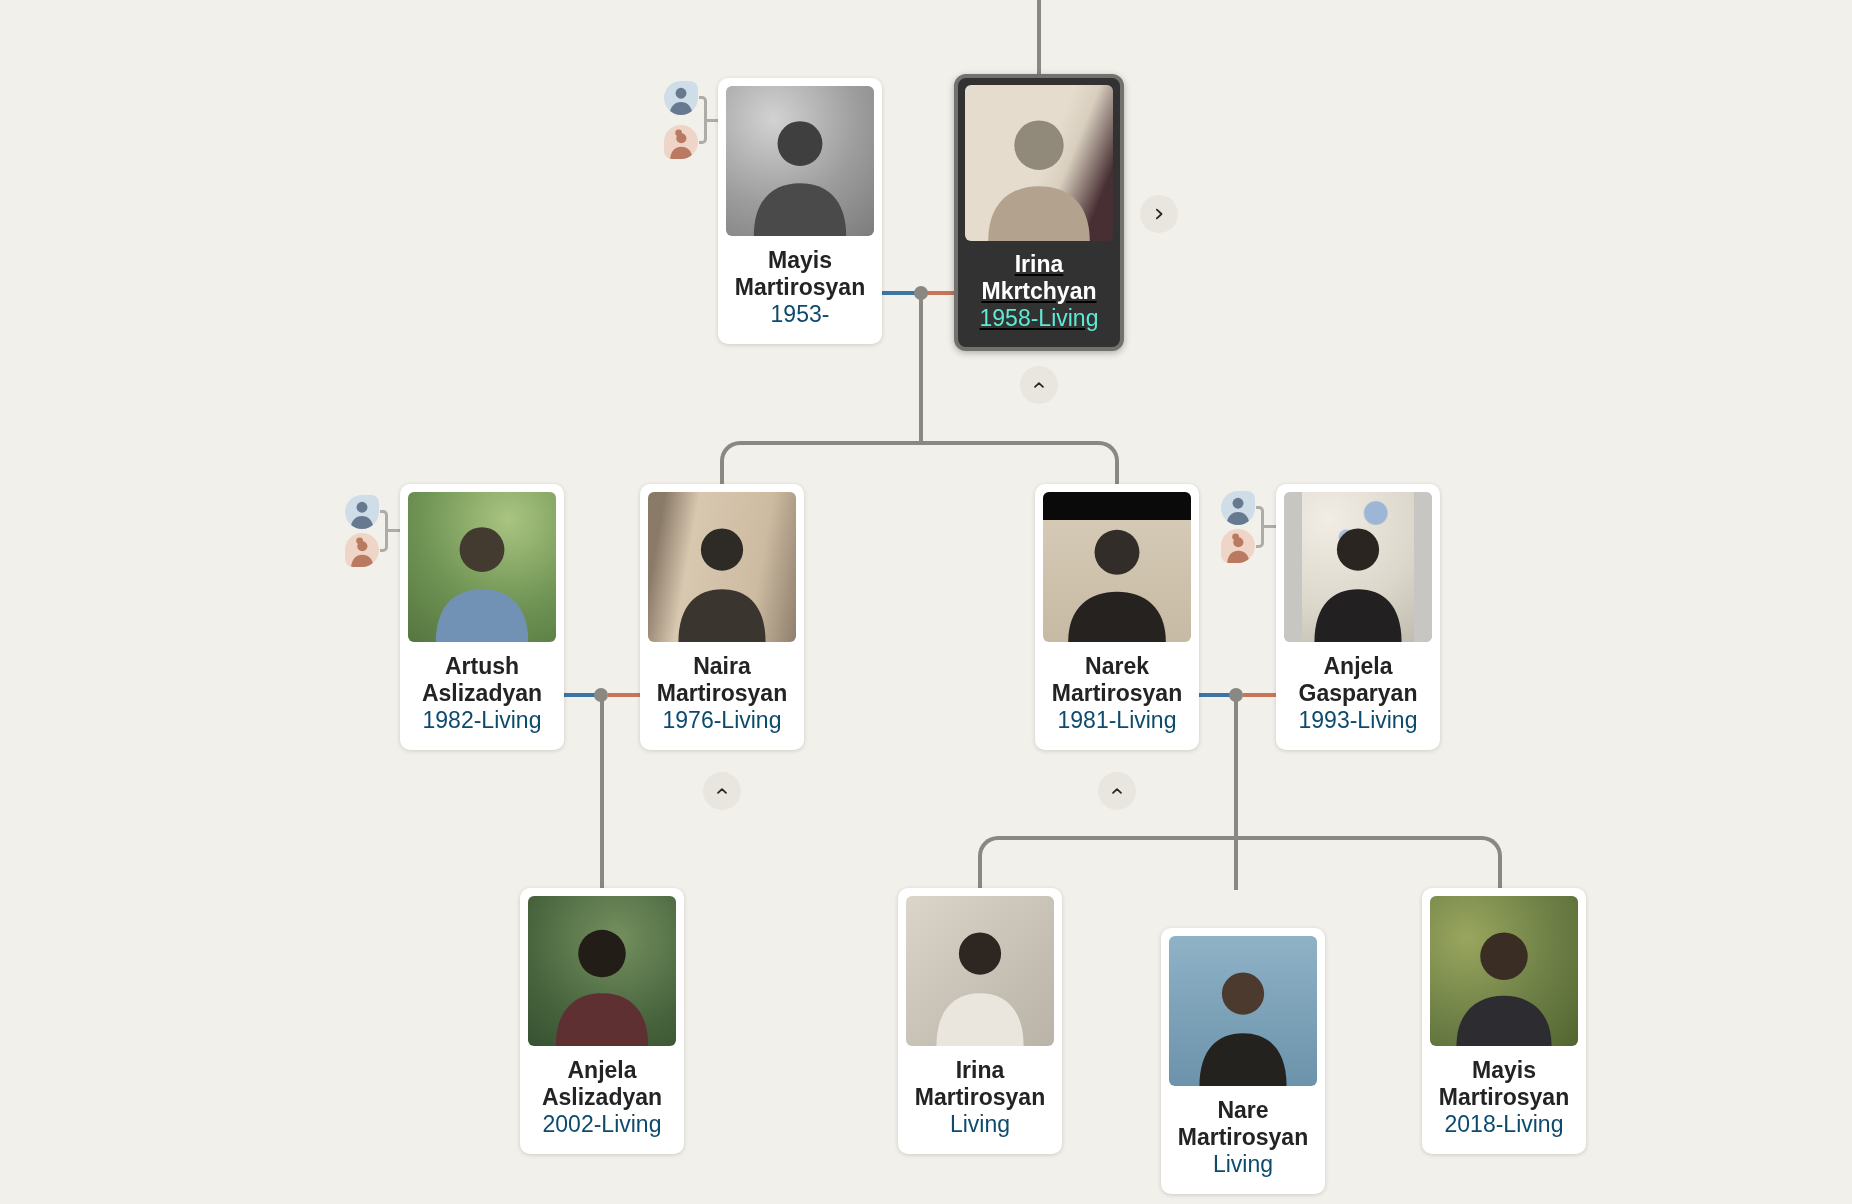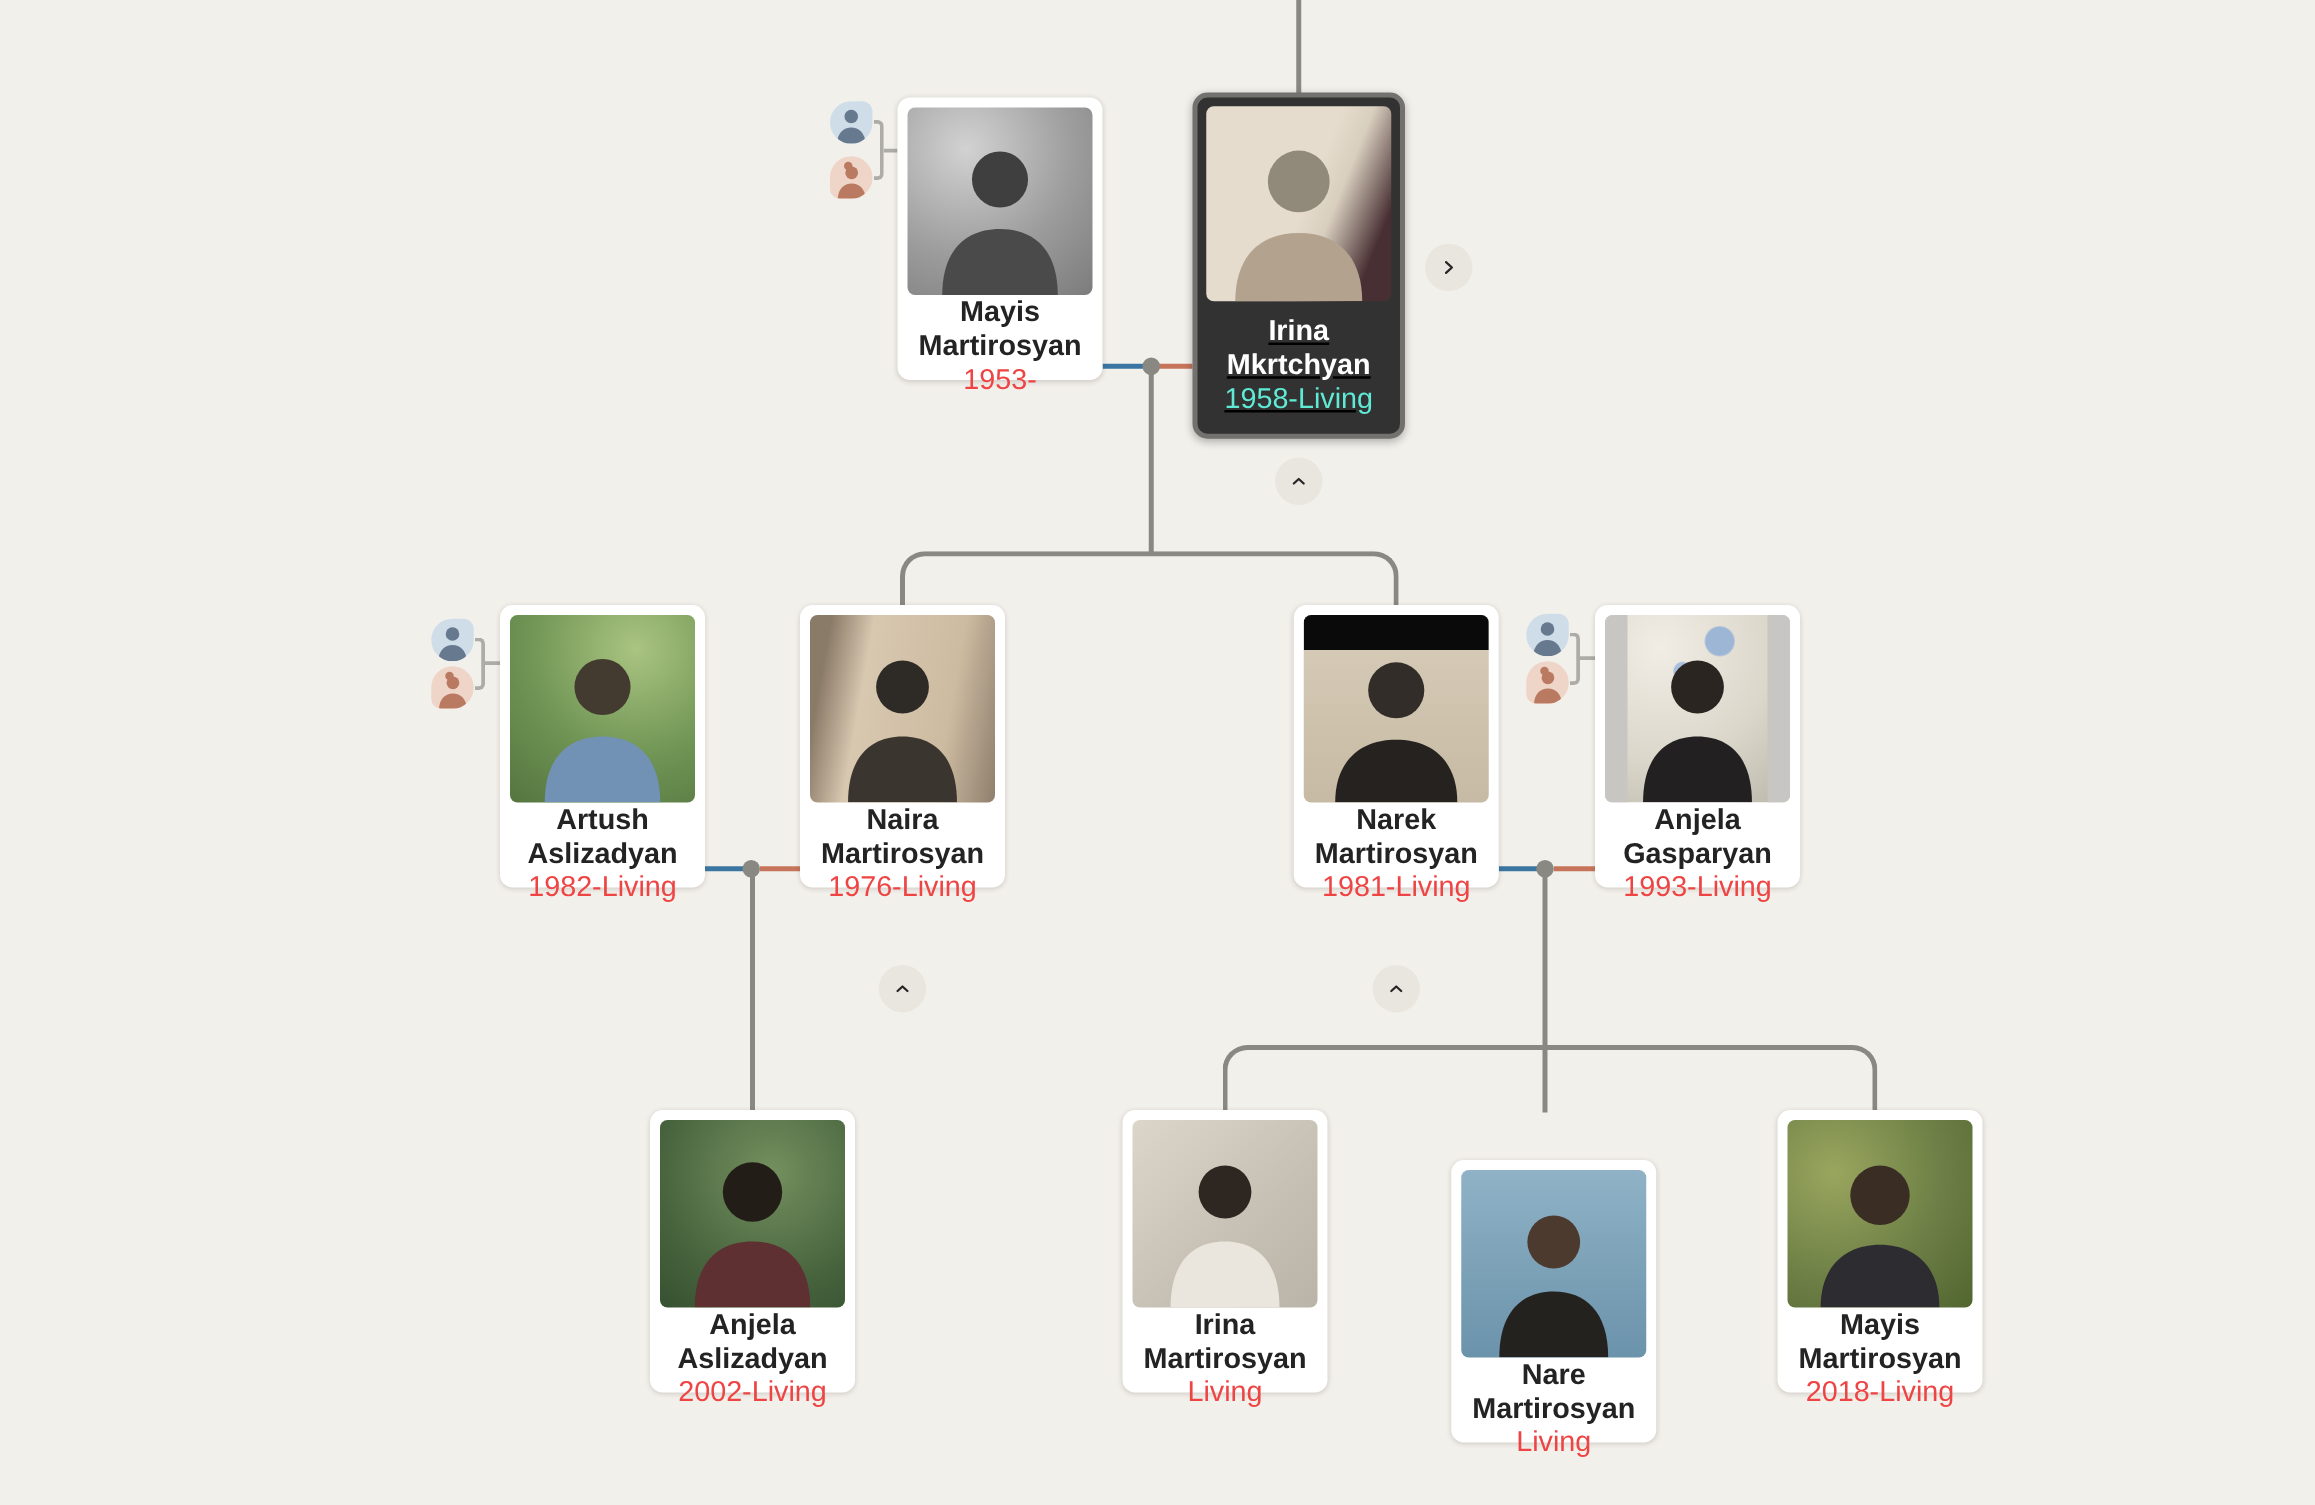--- a/index.html
+++ b/index.html
@@ -9,28 +9,28 @@
   
   .vline,.hline{position:absolute;background:#8a8883;}
   .vline{width:4px;}
   .elbow{position:absolute;border:4px solid #8a8883;border-bottom:none;
          border-radius:20px 20px 0 0;box-sizing:border-box;background:transparent;}
   .union-left{position:absolute;height:4px;background:#3a76a1;}
   .union-right{position:absolute;height:4px;background:#c7755a;}
   .union-dot{position:absolute;width:14px;height:14px;border-radius:50%;background:#8a8883;}
 
   
-  .card{position:absolute;width:164px;height:226px;background:#ffffff;border-radius:10px;
+  .card{position:absolute;width:164px;height:266px;background:#ffffff;border-radius:10px;
         box-shadow:0 1px 4px rgba(70,60,45,.20);display:flex;flex-direction:column;align-items:center;cursor:pointer;}
   .photo{margin-top:8px;width:148px;height:150px;border-radius:6px;overflow:hidden;position:relative;flex:none;}
   .sil{position:absolute;bottom:0;left:0;width:100%;height:88%;}
   .textblock{flex:1;width:100%;display:flex;flex-direction:column;justify-content:center;
              text-align:center;padding:0 5px 6px;box-sizing:border-box;}
   .name{font-weight:bold;font-size:23px;line-height:27px;color:#232323;}
-  .dates{font-size:23px;line-height:27px;color:#ef4444;}
+  .dates{font-size:23px;line-height:27px;color:#0c4a6e;}
 
   .selected-card{position:absolute;left:954px;top:74px;width:170px;height:277px;box-sizing:border-box;
         background:#323232;border:4px solid #73716d;border-radius:12px;display:flex;flex-direction:column;
         align-items:center;box-shadow:0 2px 7px rgba(0,0,0,.28);cursor:pointer;text-decoration:underline;}
   .selected-card .photo{margin-top:7px;width:148px;height:156px;}
   .selected-card .name{color:#ffffff;}
   .selected-card .dates{color:#5eead4;}
 
   
   .p-mayis-sr{background:radial-gradient(circle at 32% 22%,#d2d2d2,#9d9d9d 55%,#7c7c7c);}

